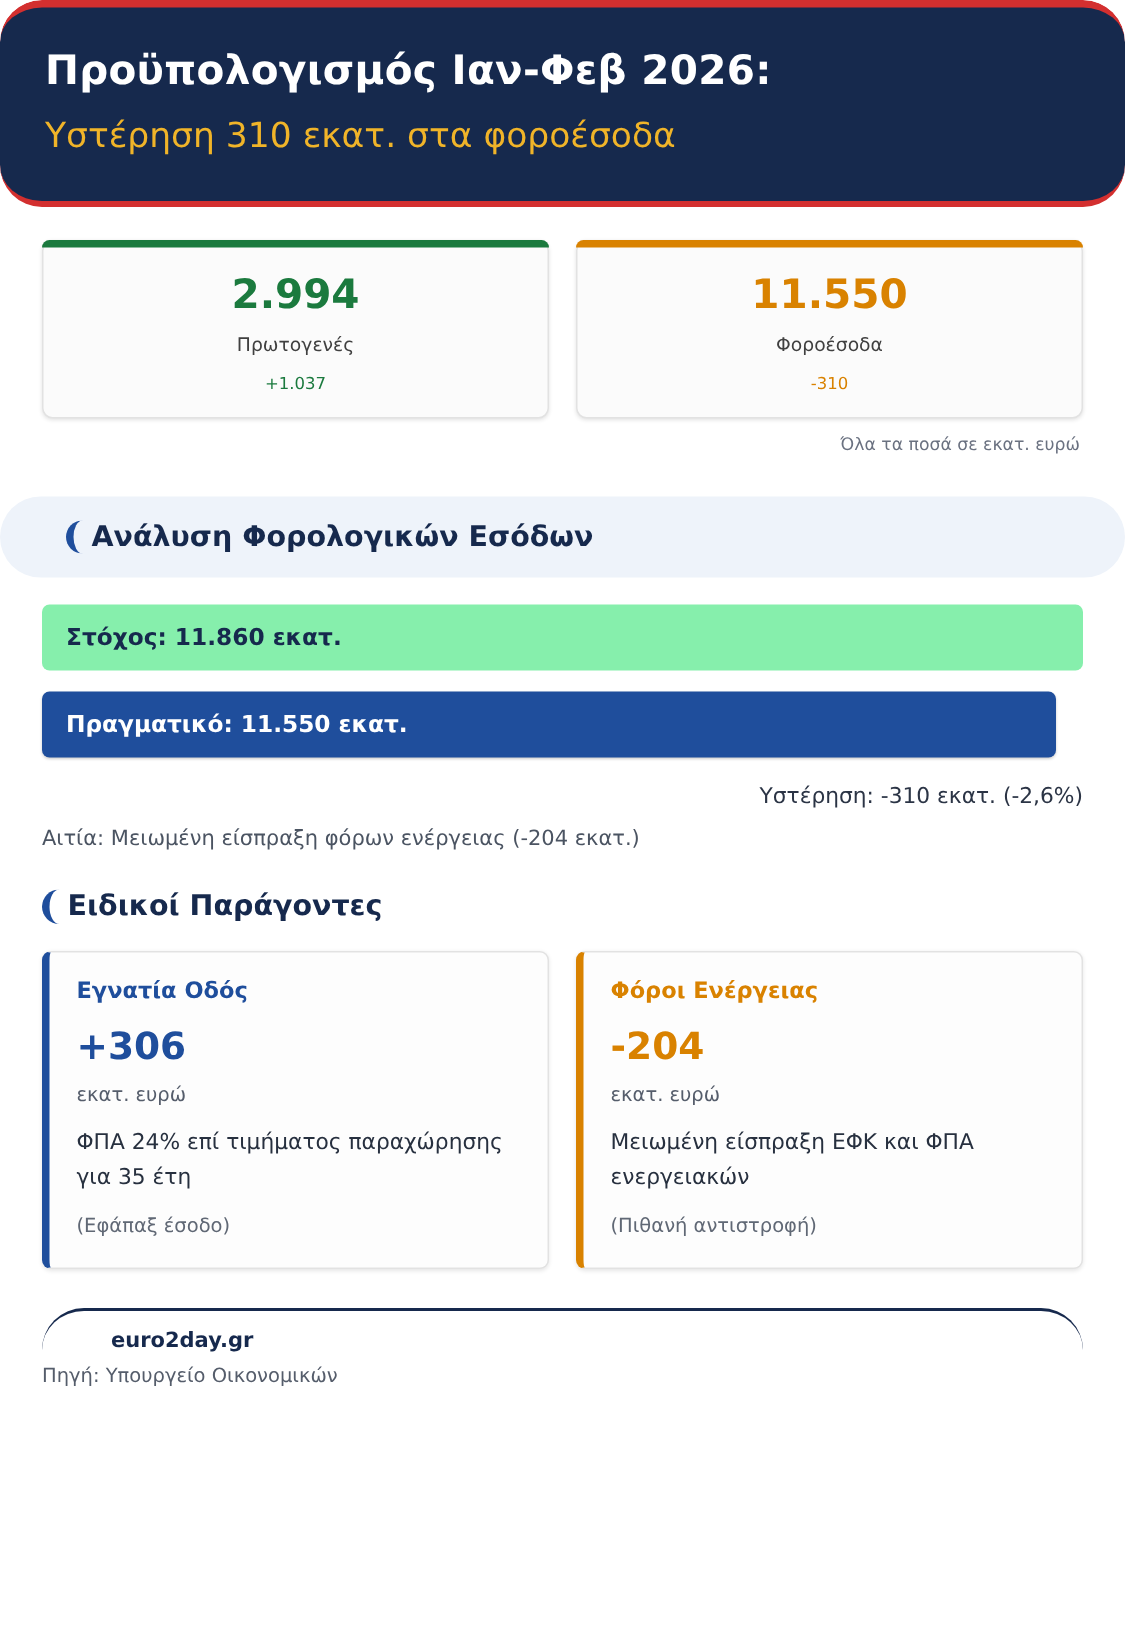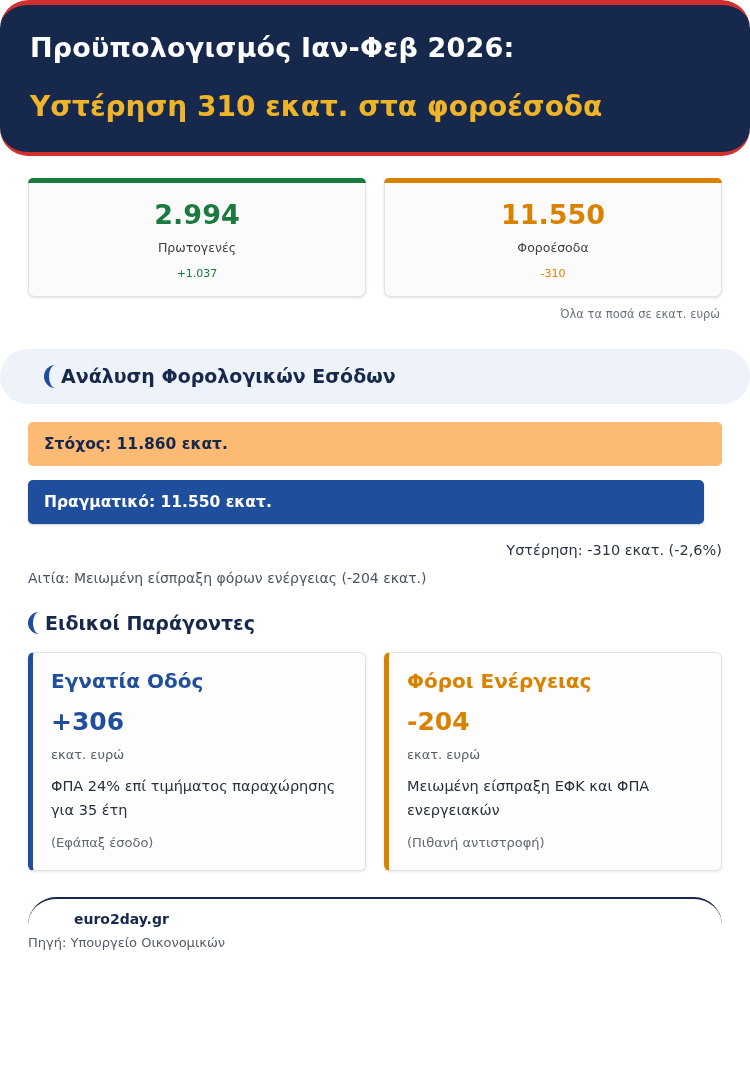--- a/index.html
+++ b/index.html
@@ -20,23 +20,23 @@
   }
   .header-title {
     color: #ffffff;
     font-size: 27px;
     font-weight: bold;
     letter-spacing: .2px;
     line-height: 1.25;
   }
   .header-subtitle {
     color: #f0b429;
-    font-size: 28px;
-    font-weight: bold;
-    margin-top: 24px;
+    font-size: 23px;
+    font-weight: normal;
+    margin-top: 12px;
     line-height: 1.25;
   }
 
   
   .kpi-section { padding: 22px 28px 6px 28px; }
   .kpi-row { display: flex; gap: 18px; }
   .kpi-card {
     flex: 1;
     background: #fbfbfb;
     border: 1px solid #e2e2e2;
@@ -103,21 +103,21 @@
   .bars { padding: 18px 28px 0 28px; }
   .bar {
     border-radius: 5px;
     padding: 13px 16px;
     font-size: 15.5px;
     font-weight: bold;
     display: flex;
     align-items: center;
   }
   .bar-target {
-    background: #fdba74;
+    background: #86efac;
     color: #16294d;
     width: 100%;
   }
   .bar-actual {
     background: #1f4e9c;
     color: #ffffff;
     width: 97.4%;
     margin-top: 14px;
     box-shadow: 0 1px 2px rgba(0,0,0,.2);
   }
@@ -138,21 +138,21 @@
   .factor-card {
     flex: 1;
     background: #fdfdfd;
     border: 1px solid #e2e2e2;
     border-left: 5px solid var(--accent);
     border-radius: 6px;
     box-shadow: 0 1px 3px rgba(0,0,0,.1);
     padding: 16px 18px 20px 18px;
   }
   .factor-title {
-    font-size: 20px;
+    font-size: 15px;
     font-weight: bold;
     color: var(--accent);
   }
   .factor-value {
     font-size: 25px;
     font-weight: bold;
     color: var(--accent);
     margin-top: 14px;
   }
   .factor-unit {

